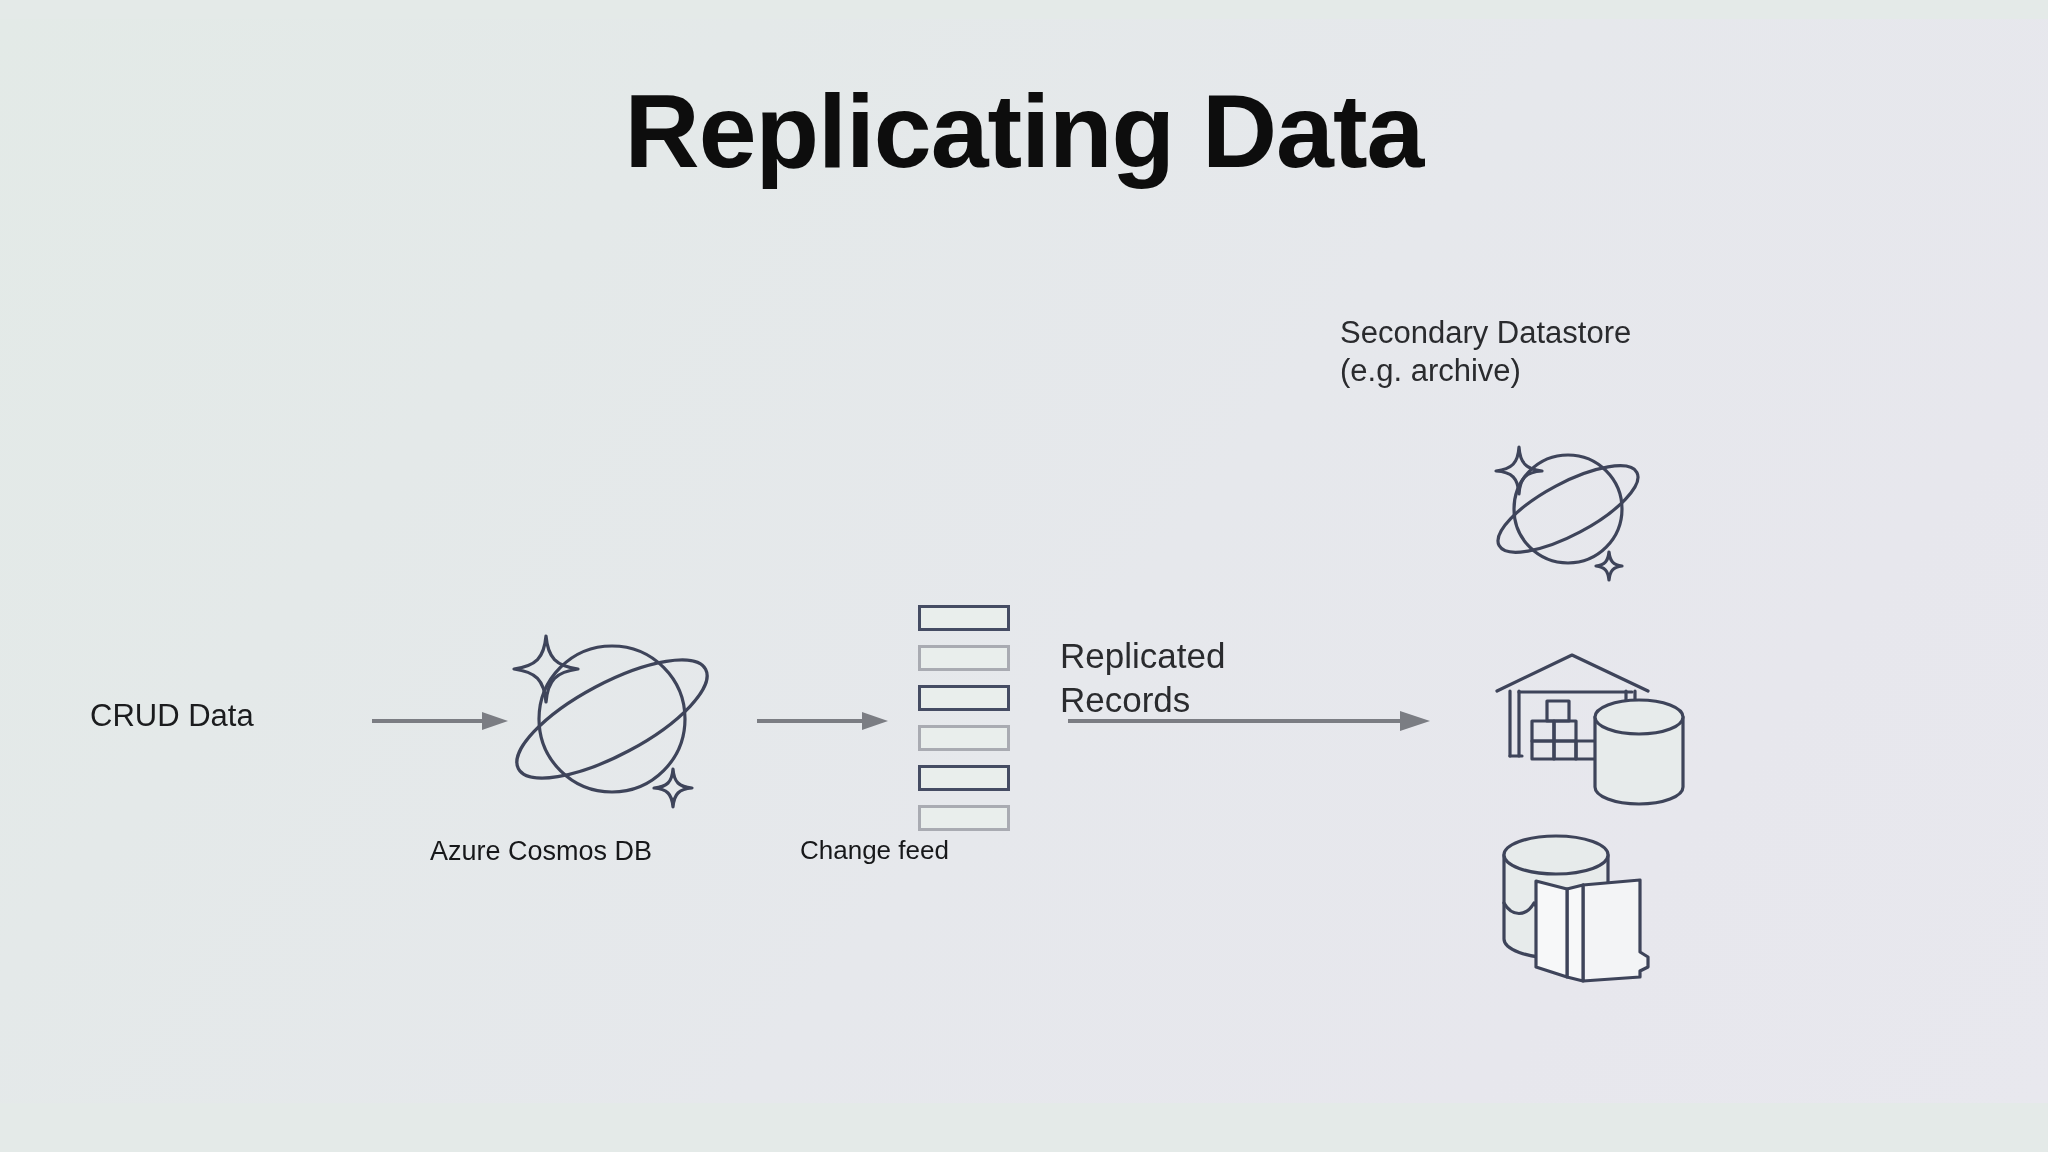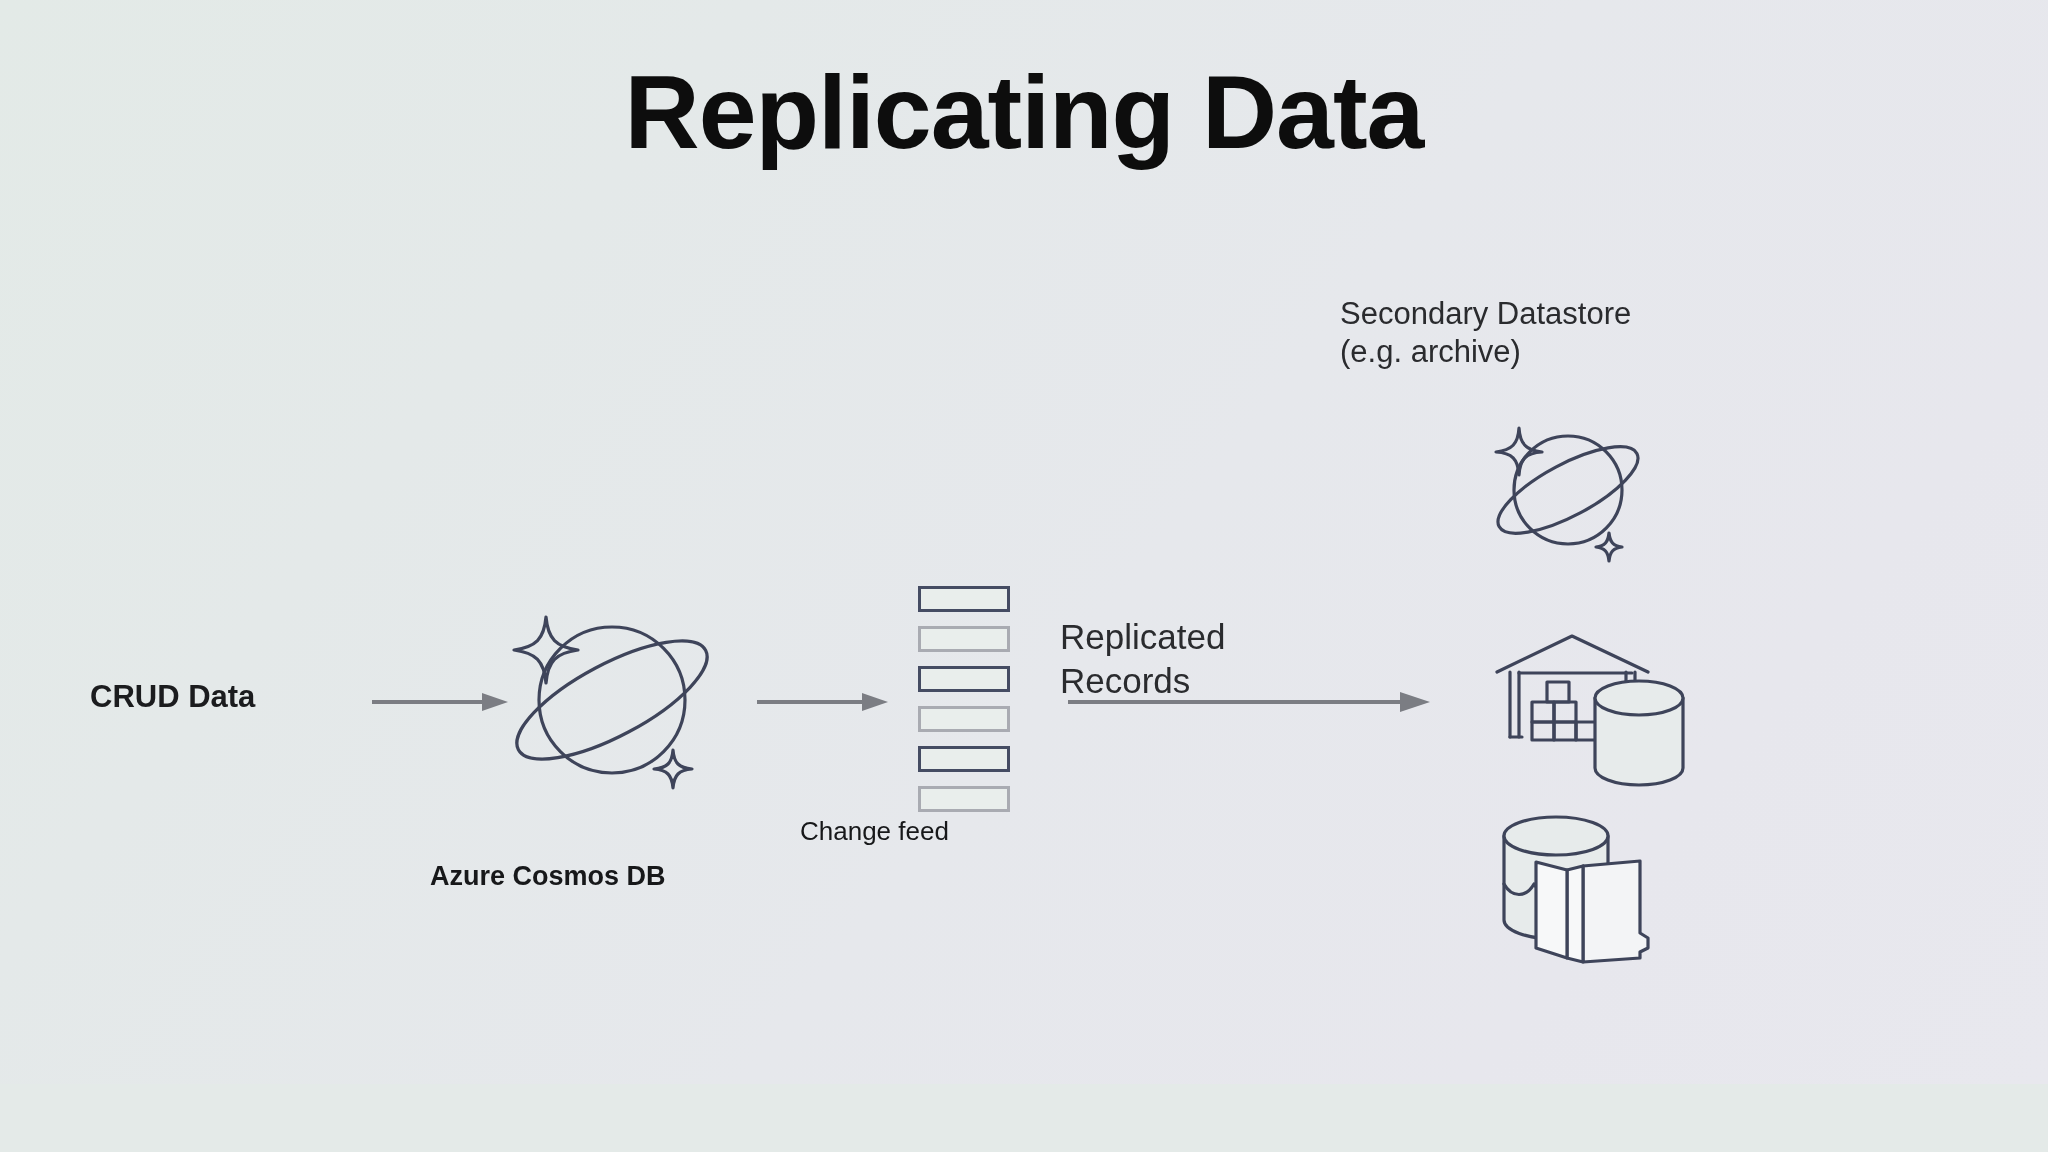--- a/index.html
+++ b/index.html
@@ -20,20 +20,21 @@
     width: 2048px;
     height: 1084px;
     background:
       linear-gradient(128deg,
         #e3eae7 0%,
         #e4e9e9 26%,
         #e6e8ec 55%,
         #e7e7ed 80%,
         #e8e8ee 100%);
     overflow: hidden;
+    margin-top: 19px;
   }
 
   
   .title {
     position: absolute;
     top: 55px;
     left: 0;
     width: 2048px;
     text-align: center;
     font-family: "Liberation Sans Narrow", "Liberation Sans", sans-serif;
@@ -55,28 +56,26 @@
     text-align: left;
   }
 
   .lbl-crud {
     left: 90px;
     top: 678px;
     width: 260px;
     text-align: left;
     font-size: 31px;
     color: #1b1c1e;
-    font-weight: bold;
   }
   .lbl-cosmos {
     left: 430px;
-    top: 860px;
+    top: 816px;
     width: 370px;
     font-size: 27px;
-    font-weight: bold;
   }
   .lbl-changefeed {
     left: 800px;
     top: 816px;
     width: 340px;
     font-size: 26px;
   }
   .lbl-replicated {
     left: 1060px;
     top: 615px;

